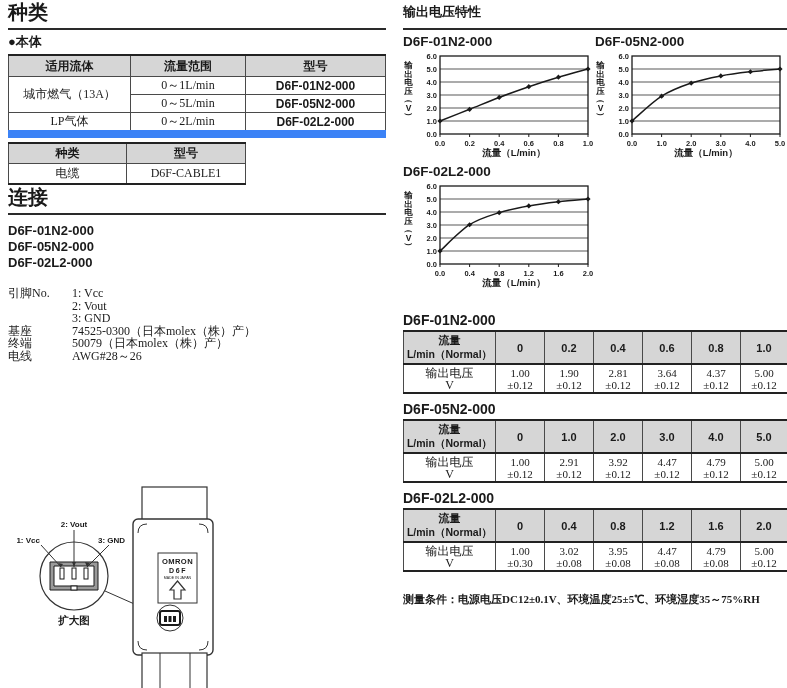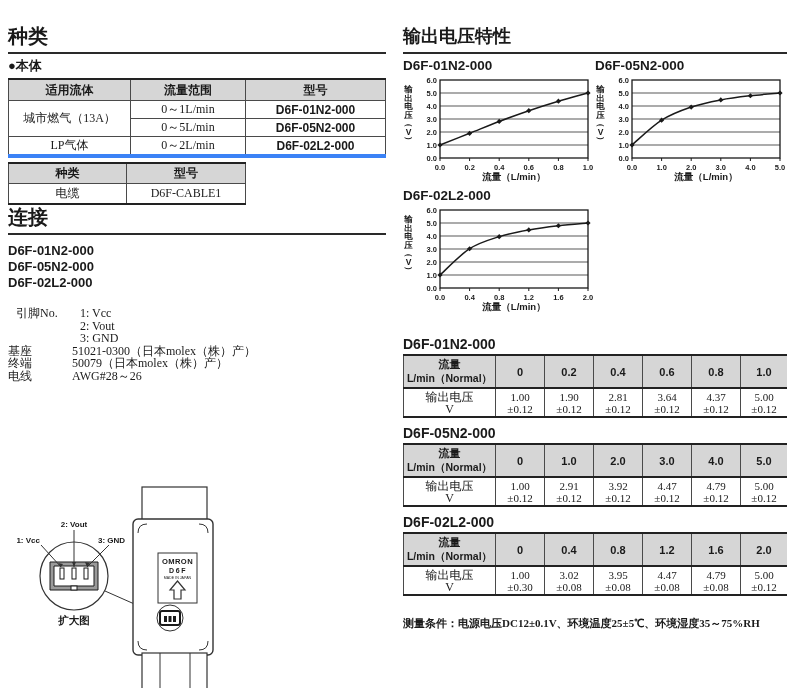--- a/index.html
+++ b/index.html
@@ -1,46 +1,46 @@
 <!DOCTYPE html>
 <html><head>
 <meta charset="utf-8">
 <style>
   html,body{margin:0;padding:0;}
   body{
     position:relative;width:787px;height:688px;background:#ffffff;
     font-family:"Liberation Serif",serif;color:#1a1a1a;overflow:hidden;
     -webkit-font-smoothing:antialiased;
   }
-  .col{position:absolute;top:24px;}
+  .col{position:absolute;top:0;}
   .col-left{left:8px;width:378px;}
   .col-right{left:403px;width:384px;}
   h1.sec{
     font-family:"Liberation Sans",sans-serif;font-weight:bold;font-size:20px;
     margin:0;padding:0 0 4px 0;border-bottom:2px solid #2a2a2a;line-height:24px;
   }
   .bullet{
     font-family:"Liberation Sans",sans-serif;font-weight:bold;font-size:13px;
     margin-top:4px;line-height:16px;
   }
   table{border-collapse:collapse;table-layout:fixed;}
-  .spec-table{width:377px;margin-top:4px;border-top:2px solid #222;border-bottom:4px solid #3b82f6;}
+  .spec-table{width:377px;margin-top:4px;border-top:2px solid #222;border-bottom:8px solid #3b82f6;}
   .spec-table th,.spec-table td{border:1px solid #4a4a4a;text-align:center;padding:0;font-size:12px;}
   .spec-table th{background:#d6d6d6;font-weight:bold;height:20px;}
   .spec-table td{height:17px;}
   .acc-table{width:237px;margin-top:4px;border-top:2px solid #222;border-bottom:2px solid #222;}
   .acc-table th,.acc-table td{border:1px solid #4a4a4a;text-align:center;padding:0;font-size:12px;}
   .acc-table th{background:#d6d6d6;font-weight:bold;height:19px;}
   .acc-table td{height:19px;}
   .model-sans{font-family:"Liberation Sans",sans-serif;font-weight:bold;font-size:11px;}
   .model-list{margin-top:8px;font-family:"Liberation Sans",sans-serif;font-weight:bold;font-size:13px;line-height:16px;}
   .kv{display:flex;font-size:12px;line-height:12.5px;}
   .kv .k{width:64px;flex:none;}
   .kv .v{flex:auto;}
-  .pin-block{margin-top:16px;margin-left:8px;}
+  .pin-block{margin-top:16px;}
   .usage-note{margin-top:14px;font-size:12px;line-height:13px;}
   .chart-wrap{position:relative;height:268px;margin-top:3px;}
   .chart{position:absolute;width:191px;}
   .chart-title{font-family:"Liberation Sans",sans-serif;font-weight:bold;font-size:13.5px;line-height:18px;}
   .chart-body{display:flex;align-items:flex-start;}
   .ylabel{
     width:11px;margin-top:10px;font-family:"Liberation Sans",sans-serif;font-weight:bold;
     font-size:8.5px;line-height:8.5px;display:flex;flex-direction:column;align-items:center;
   }
   .ylabel .rot{transform:rotate(90deg);}
@@ -142,21 +142,21 @@
         <div>2: Vout</div>
         <div>3: GND</div>
       </span>
     </div>
   </div>
 
 
   <div>
     <div class="kv">
       <span class="k">基座</span>
-      <span class="v">51021-0300（日本molex（株）产）</span>
+      <span class="v">74525-0300（日本molex（株）产）</span>
     </div>
     <div class="kv">
       <span class="k">终端</span>
       <span class="v">50079（日本molex（株）产）</span>
     </div>
     <div class="kv">
       <span class="k">电线</span>
       <span class="v">AWG#28～26</span>
     </div>
   </div>
@@ -205,21 +205,21 @@
     <rect x="158.5" y="133" width="3" height="6" fill="#1a1a1a"></rect>
     <rect x="163" y="133" width="3" height="6" fill="#1a1a1a"></rect>
 
     <rect x="132" y="170" width="65" height="36" fill="#fff" stroke="#333" stroke-width="1.2"></rect>
     <line x1="150" y1="170" x2="150" y2="205" stroke="#333" stroke-width="1"></line>
     <line x1="180" y1="170" x2="180" y2="205" stroke="#333" stroke-width="1"></line>
   </svg>
 </div>
 
 <div class="col col-right">
-  <h1 class="sec" style="font-size:18px">输出电压特性</h1>
+  <h1 class="sec" style="font-size:13px">输出电压特性</h1>
 
   <div class="chart-wrap">
     <div class="chart" style="left:0;top:0">
       <div class="chart-title">D6F-01N2-000</div>
       <div class="chart-body">
         <div class="ylabel">
             <span>输</span>
             <span>出</span>
             <span>电</span>
             <span>压</span>

